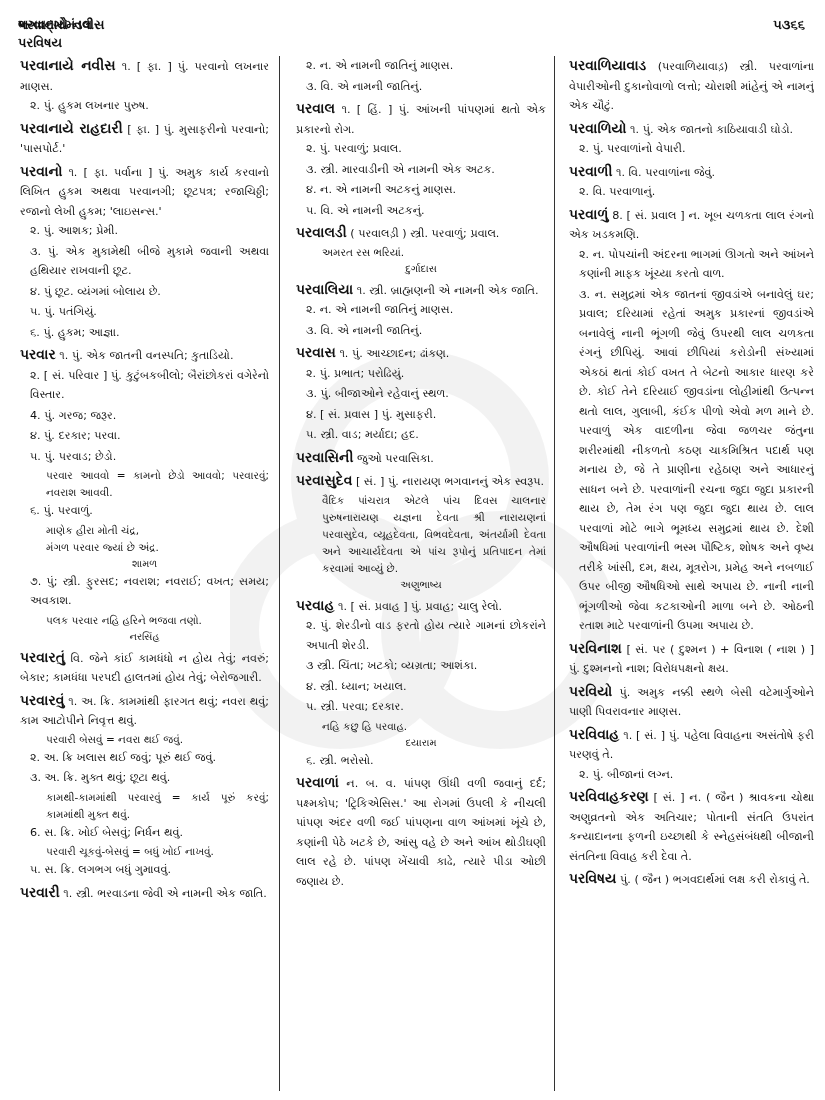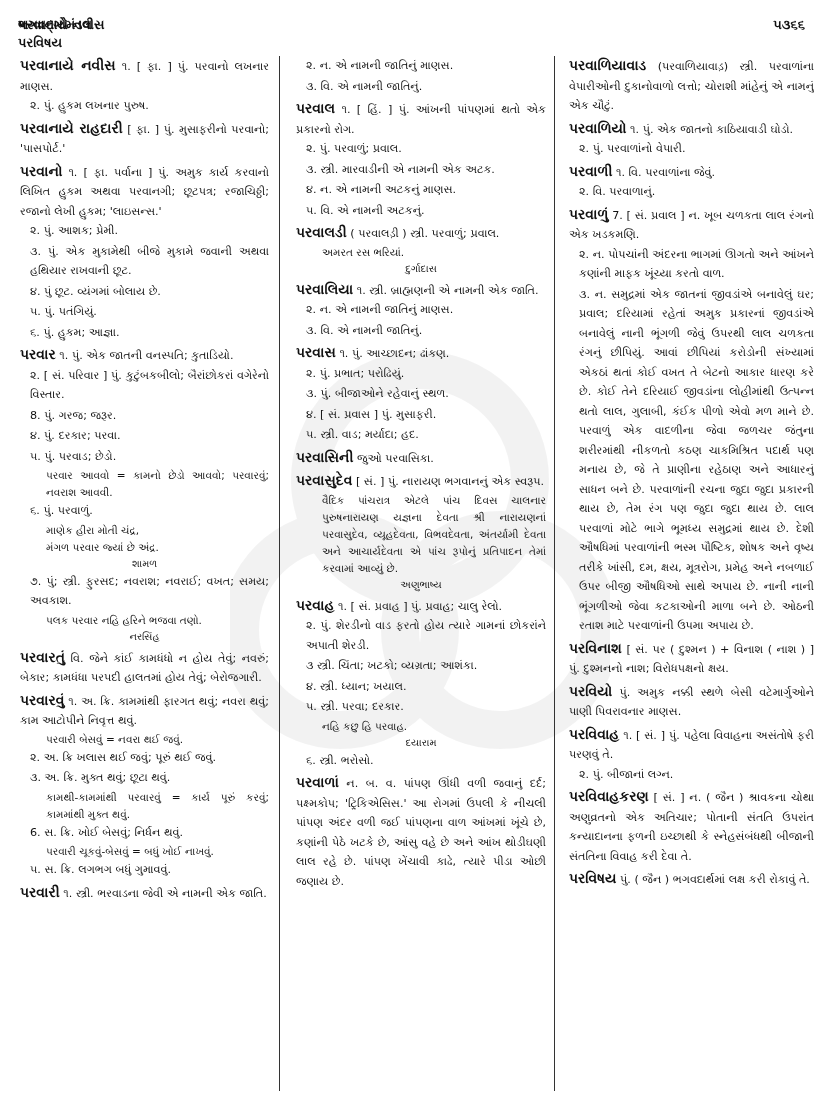--- a/index.html
+++ b/index.html
@@ -70,21 +70,21 @@
         <div><span class="hw">પરવાનો</span> <span>૧. [ ફા. પર્વાના ] પું. અમુક કાર્ય કરવાનો લિખિત હુકમ અથવા પરવાનગી; છૂટપત્ર; રજાચિઠ્ઠી; રજાનો લેખી હુકમ; 'લાઇસન્સ.'</span></div>
         <div class="sense">૨. પું. આશક; પ્રેમી.</div>
         <div class="sense">૩. પું. એક મુકામેથી બીજે મુકામે જવાની અથવા હથિયાર રાખવાની છૂટ.</div>
         <div class="sense">૪. પું છૂટ. વ્યંગમાં બોલાય છે.</div>
         <div class="sense">૫. પું. પતંગિયું.</div>
         <div class="sense">૬. પું. હુકમ; આજ્ઞા.</div>
       </div>
       <div class="entry">
         <div><span class="hw">પરવાર</span> <span>૧. પું. એક જાતની વનસ્પતિ; કુતાડિયો.</span></div>
         <div class="sense">૨. [ સં. પરિવાર ] પું. કુટુંબકબીલો; બૈરાંછોકરાં વગેરેનો વિસ્તાર.</div>
-        <div class="sense">8. પું. ગરજ; જરૂર.</div>
+        <div class="sense">4. પું. ગરજ; જરૂર.</div>
         <div class="sense">૪. પું. દરકાર; પરવા.</div>
         <div class="sense">૫. પું. પરવાડ; છેડો.</div>
         <div class="quote">પરવાર આવવો = કામનો છેડો આવવો; પરવારવું; નવરાશ આવવી.</div>
         <div class="sense">૬. પું. પરવાળું.</div>
         <div class="quote">માણેક હીરા મોતી ચંદ્ર,</div>
         <div class="quote">મંગળ પરવાર જ્યાં છે અંદ્ર.</div>
         <div class="source">શામળ</div>
         <div class="sense">૭. પું; સ્ત્રી. ફુરસદ; નવરાશ; નવરાઈ; વખત; સમય; અવકાશ.</div>
         <div class="quote">પલક પરવાર નહિ હરિને ભજવા તણો.</div>
         <div class="source">નરસિંહ</div>
@@ -163,21 +163,21 @@
       </div>
       <div class="entry">
         <div><span class="hw">પરવાળિયો</span> <span>૧. પું. એક જાતનો કાઠિયાવાડી ઘોડો.</span></div>
         <div class="sense">૨. પું. પરવાળાંનો વેપારી.</div>
       </div>
       <div class="entry">
         <div><span class="hw">પરવાળી</span> <span>૧. વિ. પરવાળાંના જેવું.</span></div>
         <div class="sense">૨. વિ. પરવાળાનું.</div>
       </div>
       <div class="entry">
-        <div><span class="hw">પરવાળું</span> <span>7. [ સં. પ્રવાલ ] ન. ખૂબ ચળકતા લાલ રંગનો એક ખડકમણિ.</span></div>
+        <div><span class="hw">પરવાળું</span> <span>8. [ સં. પ્રવાલ ] ન. ખૂબ ચળકતા લાલ રંગનો એક ખડકમણિ.</span></div>
         <div class="sense">૨. ન. પોપચાંની અંદરના ભાગમાં ઊગતો અને આંખને કણાંની માફક ખૂંચ્યા કરતો વાળ.</div>
         <div class="sense">૩. ન. સમુદ્રમાં એક જાતનાં જીવડાંએ બનાવેલું ઘર; પ્રવાલ; દરિયામાં રહેતાં અમુક પ્રકારનાં જીવડાંએ બનાવેલું નાની ભૂંગળી જેવું ઉપરથી લાલ ચળકતા રંગનું છીપિયું. આવાં છીપિયાં કરોડોની સંખ્યામાં એકઠાં થતાં કોઈ વખત તે બેટનો આકાર ધારણ કરે છે. કોઈ તેને દરિયાઈ જીવડાંના લોહીમાંથી ઉત્પન્ન થતો લાલ, ગુલાબી, કંઈક પીળો એવો મળ માને છે. પરવાળું એક વાદળીના જેવા જળચર જંતુના શરીરમાંથી નીકળતો કઠણ ચાકમિશ્રિત પદાર્થ પણ મનાય છે, જે તે પ્રાણીના રહેઠાણ અને આધારનું સાધન બને છે. પરવાળાંની રચના જુદા જુદા પ્રકારની થાય છે, તેમ રંગ પણ જુદા જુદા થાય છે. લાલ પરવાળાં મોટે ભાગે ભૂમધ્ય સમુદ્રમાં થાય છે. દેશી ઔષધિમાં પરવાળાંની ભસ્મ પૌષ્ટિક, શોષક અને વૃષ્ય તરીકે ખાંસી, દમ, ક્ષય, મૂત્રરોગ, પ્રમેહ અને નબળાઈ ઉપર બીજી ઔષધિઓ સાથે અપાય છે. નાની નાની ભૂંગળીઓ જેવા કટકાઓની માળા બને છે. ઓઠની રતાશ માટે પરવાળાંની ઉપમા અપાય છે.</div>
       </div>
       <div class="entry">
         <div><span class="hw">પરવિનાશ</span> <span>[ સં. પર ( દુશ્મન ) + વિનાશ ( નાશ ) ] પું. દુશ્મનનો નાશ; વિરોધપક્ષનો ક્ષય.</span></div>
       </div>
       <div class="entry">
         <div><span class="hw">પરવિયો</span> <span>પું. અમુક નક્કી સ્થળે બેસી વટેમાર્ગુઓને પાણી પિવરાવનાર માણસ.</span></div>
       </div>
       <div class="entry">

